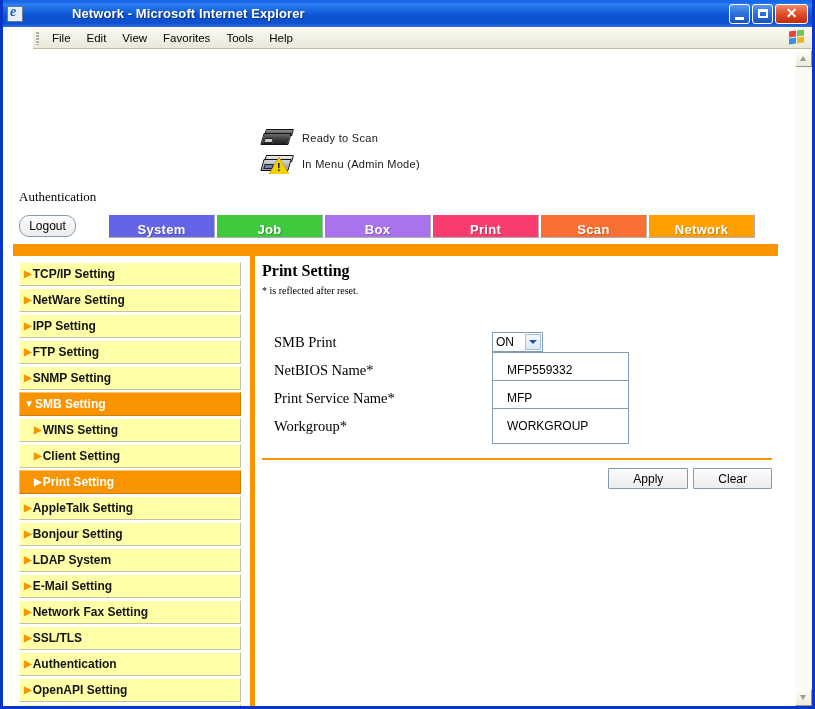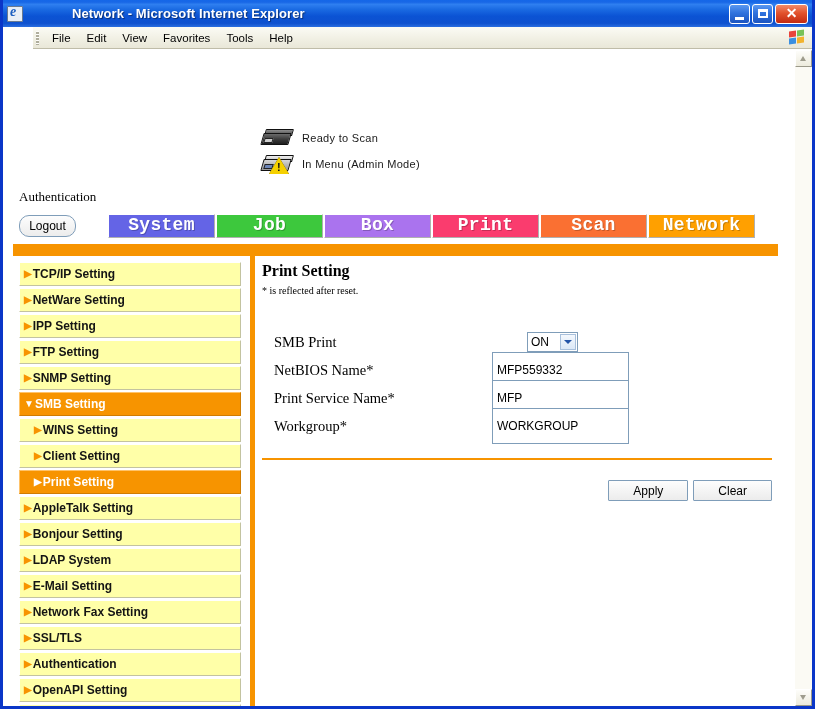--- a/index.html
+++ b/index.html
@@ -319,24 +319,24 @@
   .tabs {
     position: absolute;
     left: 105px; top: 164px;
     display: flex;
     gap: 1px;
   }
   .tab {
     width: 107px;
     height: 24px;
     display: flex;
-    align-items: flex-start;
+    align-items: flex-end;
     justify-content: center;
-    font-family: Liberation Mono, monospace;
-    font-size: 18px;
+    font-family: Liberation Sans, sans-serif;
+    font-size: 13px;
     font-weight: bold;
     color: #ffffff;
     text-shadow: 1px 1px 0 rgba(0,0,0,0.22);
     border: 1px solid #b0b0b0;
     border-top-color: #ffffff;
     border-left-color: #ffffff;
     box-sizing: border-box;
     cursor: pointer;
     letter-spacing: 0.3px;
   }
@@ -434,35 +434,34 @@
     white-space: nowrap;
   }
   .txt-input {
     width: 137px;
     height: 36px;
     border: 1px solid #7f9db9;
     box-sizing: border-box;
     font-family: "Liberation Sans", sans-serif;
     font-size: 12px;
     color: #000;
-    padding: 0 4px;
+    padding: 0 14px;
     background: #ffffff;
     outline: none;
   }
   .select-box {
     width: 51px;
     height: 20px;
     border: 1px solid #7f9db9;
     background: #ffffff;
     box-sizing: border-box;
     display: flex;
     align-items: center;
     position: relative;
     cursor: pointer;
-    margin-left: 35px;
   }
   .select-box .sel-val {
     font-family: "Liberation Sans", sans-serif;
     font-size: 12px;
     color: #000;
     padding-left: 3px;
   }
   .select-box .arrow-btn {
     position: absolute;
     right: 1px; top: 1px;
@@ -503,21 +502,20 @@
     border: 1px solid #7f9db9;
     box-sizing: border-box;
     font-family: "Liberation Sans", sans-serif;
     font-size: 12px;
     color: #000;
     display: flex;
     align-items: center;
     justify-content: center;
     cursor: pointer;
     border-radius: 1px;
-    margin-top: 12px;
   }
 </style>
 </head>
 <body>
 
 <div class="ie-window">
 
   <div class="titlebar">
     <div class="title-icon">
       <div class="ie-e"></div>

